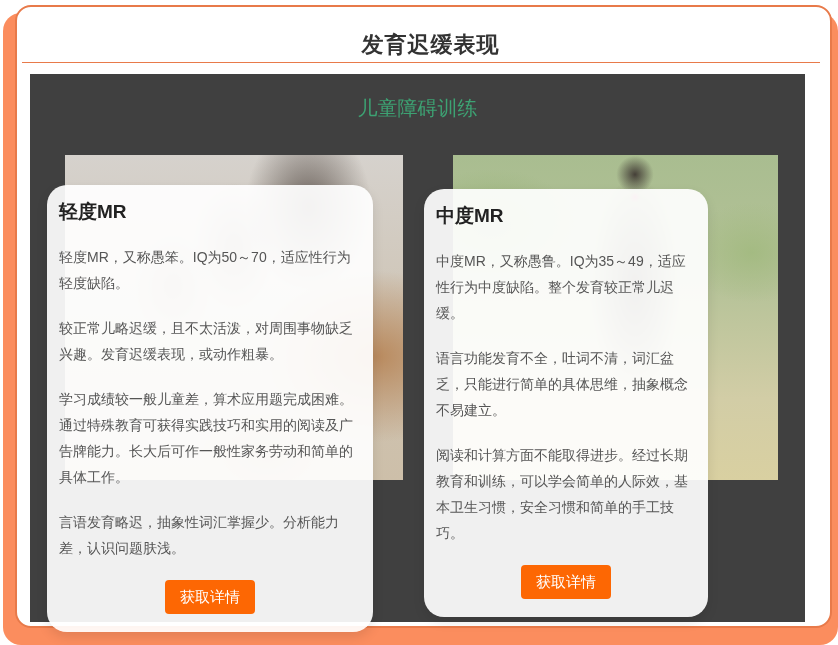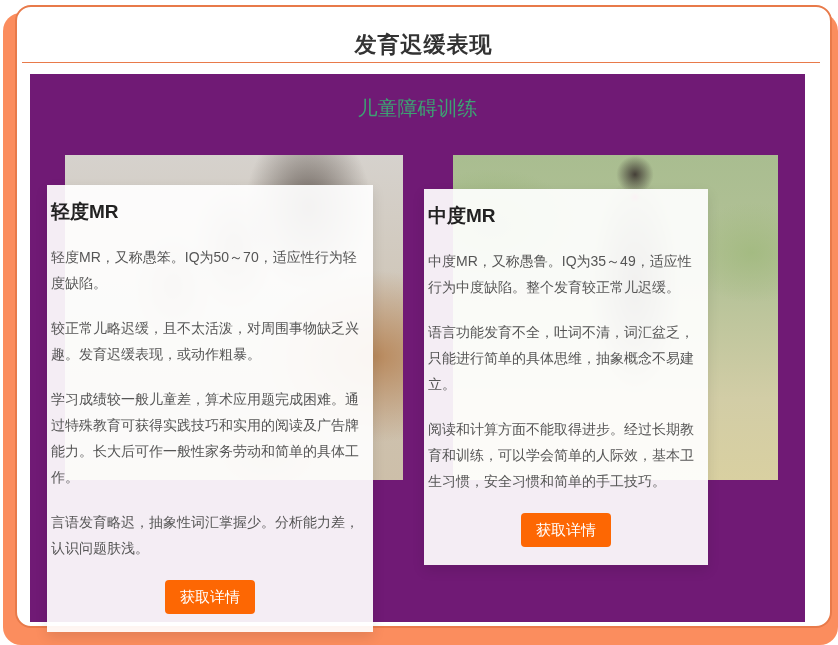--- a/index.html
+++ b/index.html
@@ -10,30 +10,30 @@
   }
   .frame-accent{
     position:absolute;left:3px;top:13px;width:835px;height:632px;
     background:#fb8d5e;border-radius:18px;
   }
   .panel{
     position:absolute;left:15px;top:5px;width:813px;height:619px;
     background:#ffffff;border:2px solid #e87a4a;border-radius:16px;
   }
   .page-title{
-    position:absolute;top:23px;left:0;width:100%;text-align:center;
+    position:absolute;top:23px;left:7px;width:100%;text-align:center;
     font-size:22px;font-weight:bold;color:#333333;letter-spacing:1px;margin:0;
   }
   .title-divider{
     position:absolute;top:55px;left:5px;width:798px;height:0;
     border-top:1px solid #e87a4a;
   }
   .section{
     position:absolute;top:67px;left:13px;width:775px;height:548px;
-    background:#701a75;
+    background:#404040;
   }
   .section-subtitle{
     position:absolute;top:21px;left:0;width:100%;text-align:center;
     font-size:20px;font-weight:normal;color:#3da273;margin:0;
   }
   .photo{position:absolute;top:81px;}
   .photo-left{
     left:35px;width:338px;height:325px;
     background:
       radial-gradient(90px 120px at 72% 16%, rgba(72,62,56,0.75), transparent 70%),
@@ -50,21 +50,22 @@
       radial-gradient(7px 7px at 56% 13%, rgba(199,92,134,0.95), transparent 80%),
       radial-gradient(62px 150px at 56% 40%, rgba(62,53,48,0.85), transparent 72%),
       radial-gradient(120px 80px at 12% 22%, rgba(150,178,118,0.85), transparent 72%),
       radial-gradient(90px 70px at 92% 30%, rgba(160,185,125,0.8), transparent 72%),
       linear-gradient(180deg, #a9bd90 0%, #b7c399 42%, #d2cda6 75%, #d9d0a1 100%);
   }
   .card{
     position:absolute;box-sizing:border-box;
     background:rgba(255,255,255,0.92);
     box-shadow:0 5px 12px rgba(0,0,0,0.10);
-    padding:14px 4px 18px;
+    padding:14px 12px 18px;
+    border-radius:20px;
   }
   .card-left{left:17px;top:111px;width:326px;}
   .card-right{left:394px;top:115px;width:284px;}
   .card h3{margin:0 0 6px;font-size:19px;font-weight:bold;color:#222222;}
   .card p{margin:19px 0;font-size:14px;line-height:26px;color:#555555;}
   .btn-row{text-align:center;margin-top:4px;}
   .btn{
     display:inline-block;background:#fd6703;color:#ffffff;
     font-size:15px;line-height:18px;padding:8px 15px;border:none;border-radius:4px;
     cursor:pointer;font-family:inherit;

